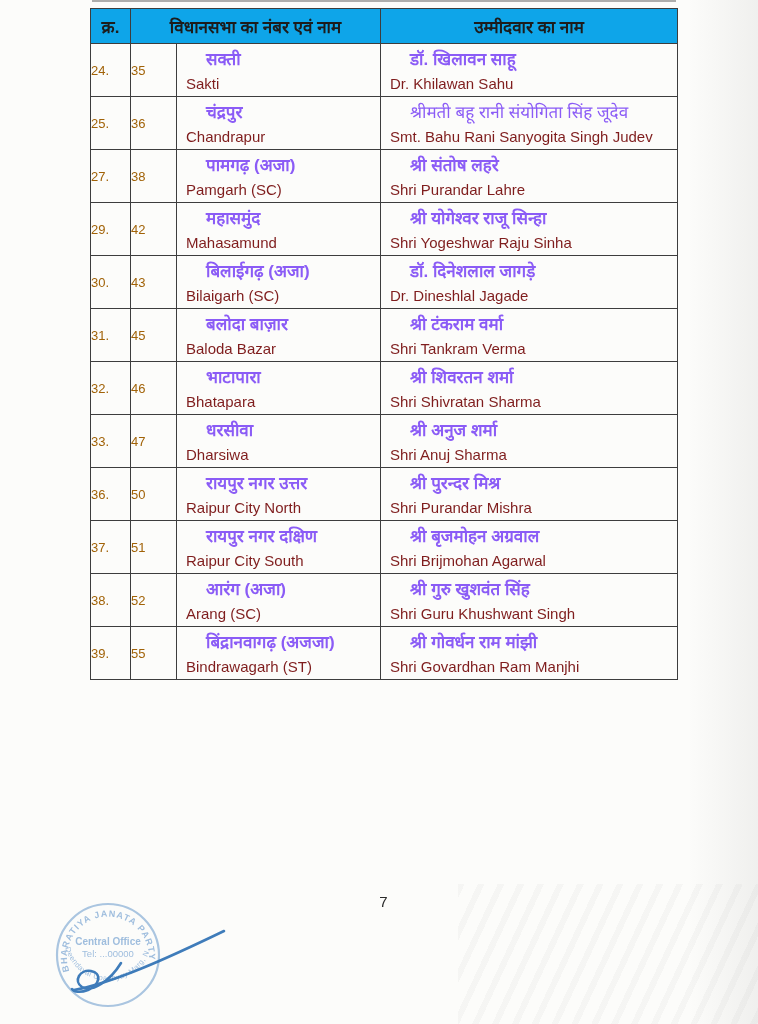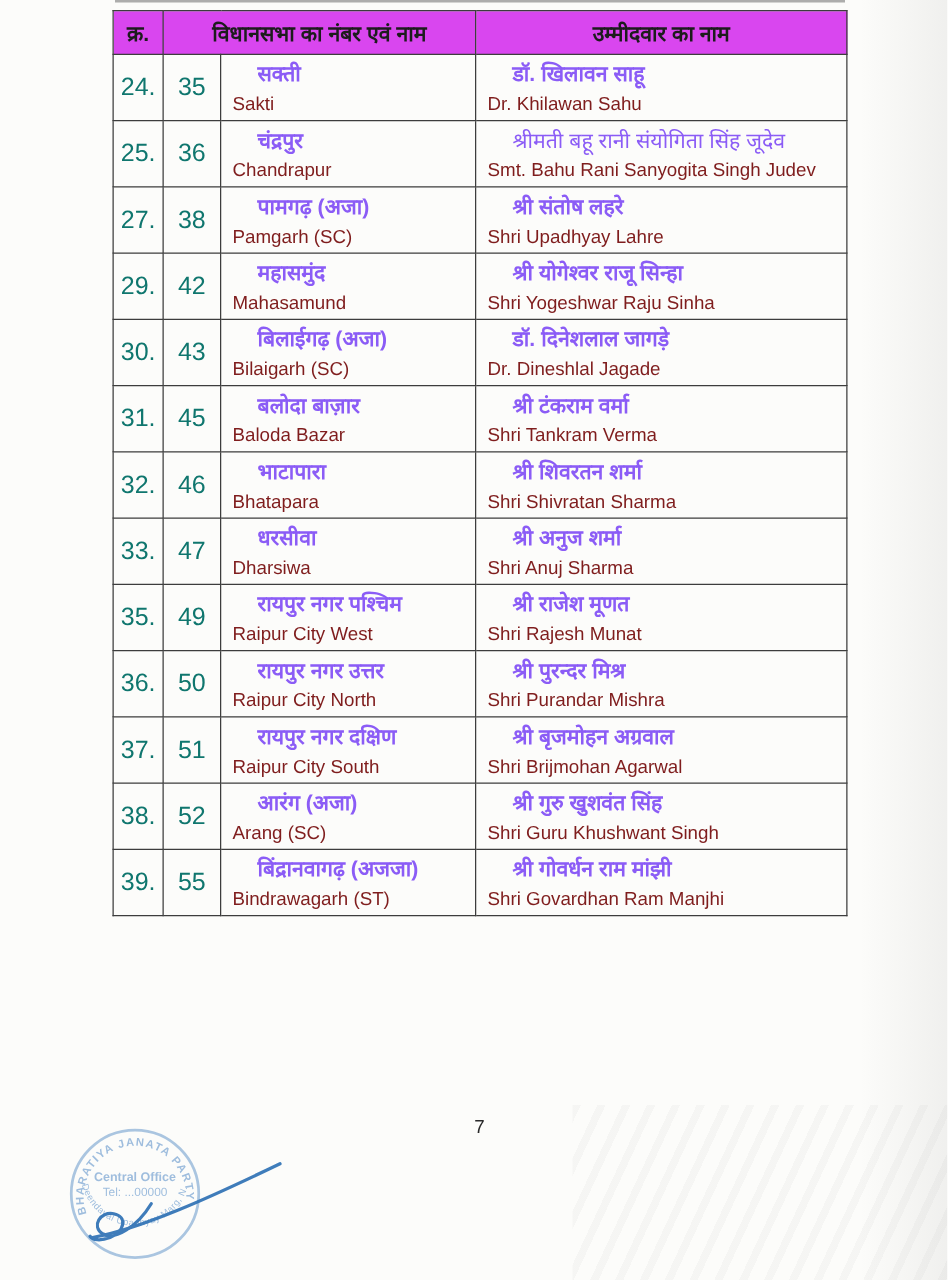--- a/index.html
+++ b/index.html
@@ -49,32 +49,31 @@
   .roster col.c2 { width: 46px; }
   .roster col.c3 { width: 204px; }
   .roster col.c4 { width: 297px; }
 
   .roster th, .roster td {
     border: 1.6px solid #3d3d3d;
     padding: 0;
     vertical-align: middle;
   }
   .roster thead th {
-    background: #d946ef;
+    background: #0ea5e9;
     height: 34px;
     font-size: 17px;
     font-weight: 700;
     text-align: center;
   }
   .roster tbody tr { height: 53px; }
 
   td.c-serial, td.c-num {
-    text-align: center;
-    font-size: 20px;
-    color: #0f766e;
+    font-size: 13px;
+    color: #a16207;
   }
   td.c-name, td.c-cand {
     padding: 2px 4px 2px 9px;
     vertical-align: middle;
   }
   .hi {
     font-size: 17px;
     font-weight: 600;
     line-height: 26px;
     white-space: nowrap;
@@ -158,21 +157,21 @@
 
     <tr>
       <td class="c-serial">27.</td>
       <td class="c-num">38</td>
       <td class="c-name">
         <div class="hi">पामगढ़ (अजा)</div>
         <div class="en">Pamgarh (SC)</div>
       </td>
       <td class="c-cand">
         <div class="hi">श्री संतोष लहरे</div>
-        <div class="en">Shri Upadhyay Lahre</div>
+        <div class="en">Shri Purandar Lahre</div>
       </td>
     </tr>
 
 
     <tr>
       <td class="c-serial">29.</td>
       <td class="c-num">42</td>
       <td class="c-name">
         <div class="hi">महासमुंद</div>
         <div class="en">Mahasamund</div>
@@ -229,32 +228,20 @@
         <div class="hi">धरसीवा</div>
         <div class="en">Dharsiwa</div>
       </td>
       <td class="c-cand">
         <div class="hi">श्री अनुज शर्मा</div>
         <div class="en">Shri Anuj Sharma</div>
       </td>
     </tr>
 
 
-    <tr>
-      <td class="c-serial">35.</td>
-      <td class="c-num">49</td>
-      <td class="c-name">
-        <div class="hi">रायपुर नगर पश्चिम</div>
-        <div class="en">Raipur City West</div>
-      </td>
-      <td class="c-cand">
-        <div class="hi">श्री राजेश मूणत</div>
-        <div class="en">Shri Rajesh Munat</div>
-      </td>
-    </tr>
 
     <tr>
       <td class="c-serial">36.</td>
       <td class="c-num">50</td>
       <td class="c-name">
         <div class="hi">रायपुर नगर उत्तर</div>
         <div class="en">Raipur City North</div>
       </td>
       <td class="c-cand">
         <div class="hi">श्री पुरन्दर मिश्र</div>

